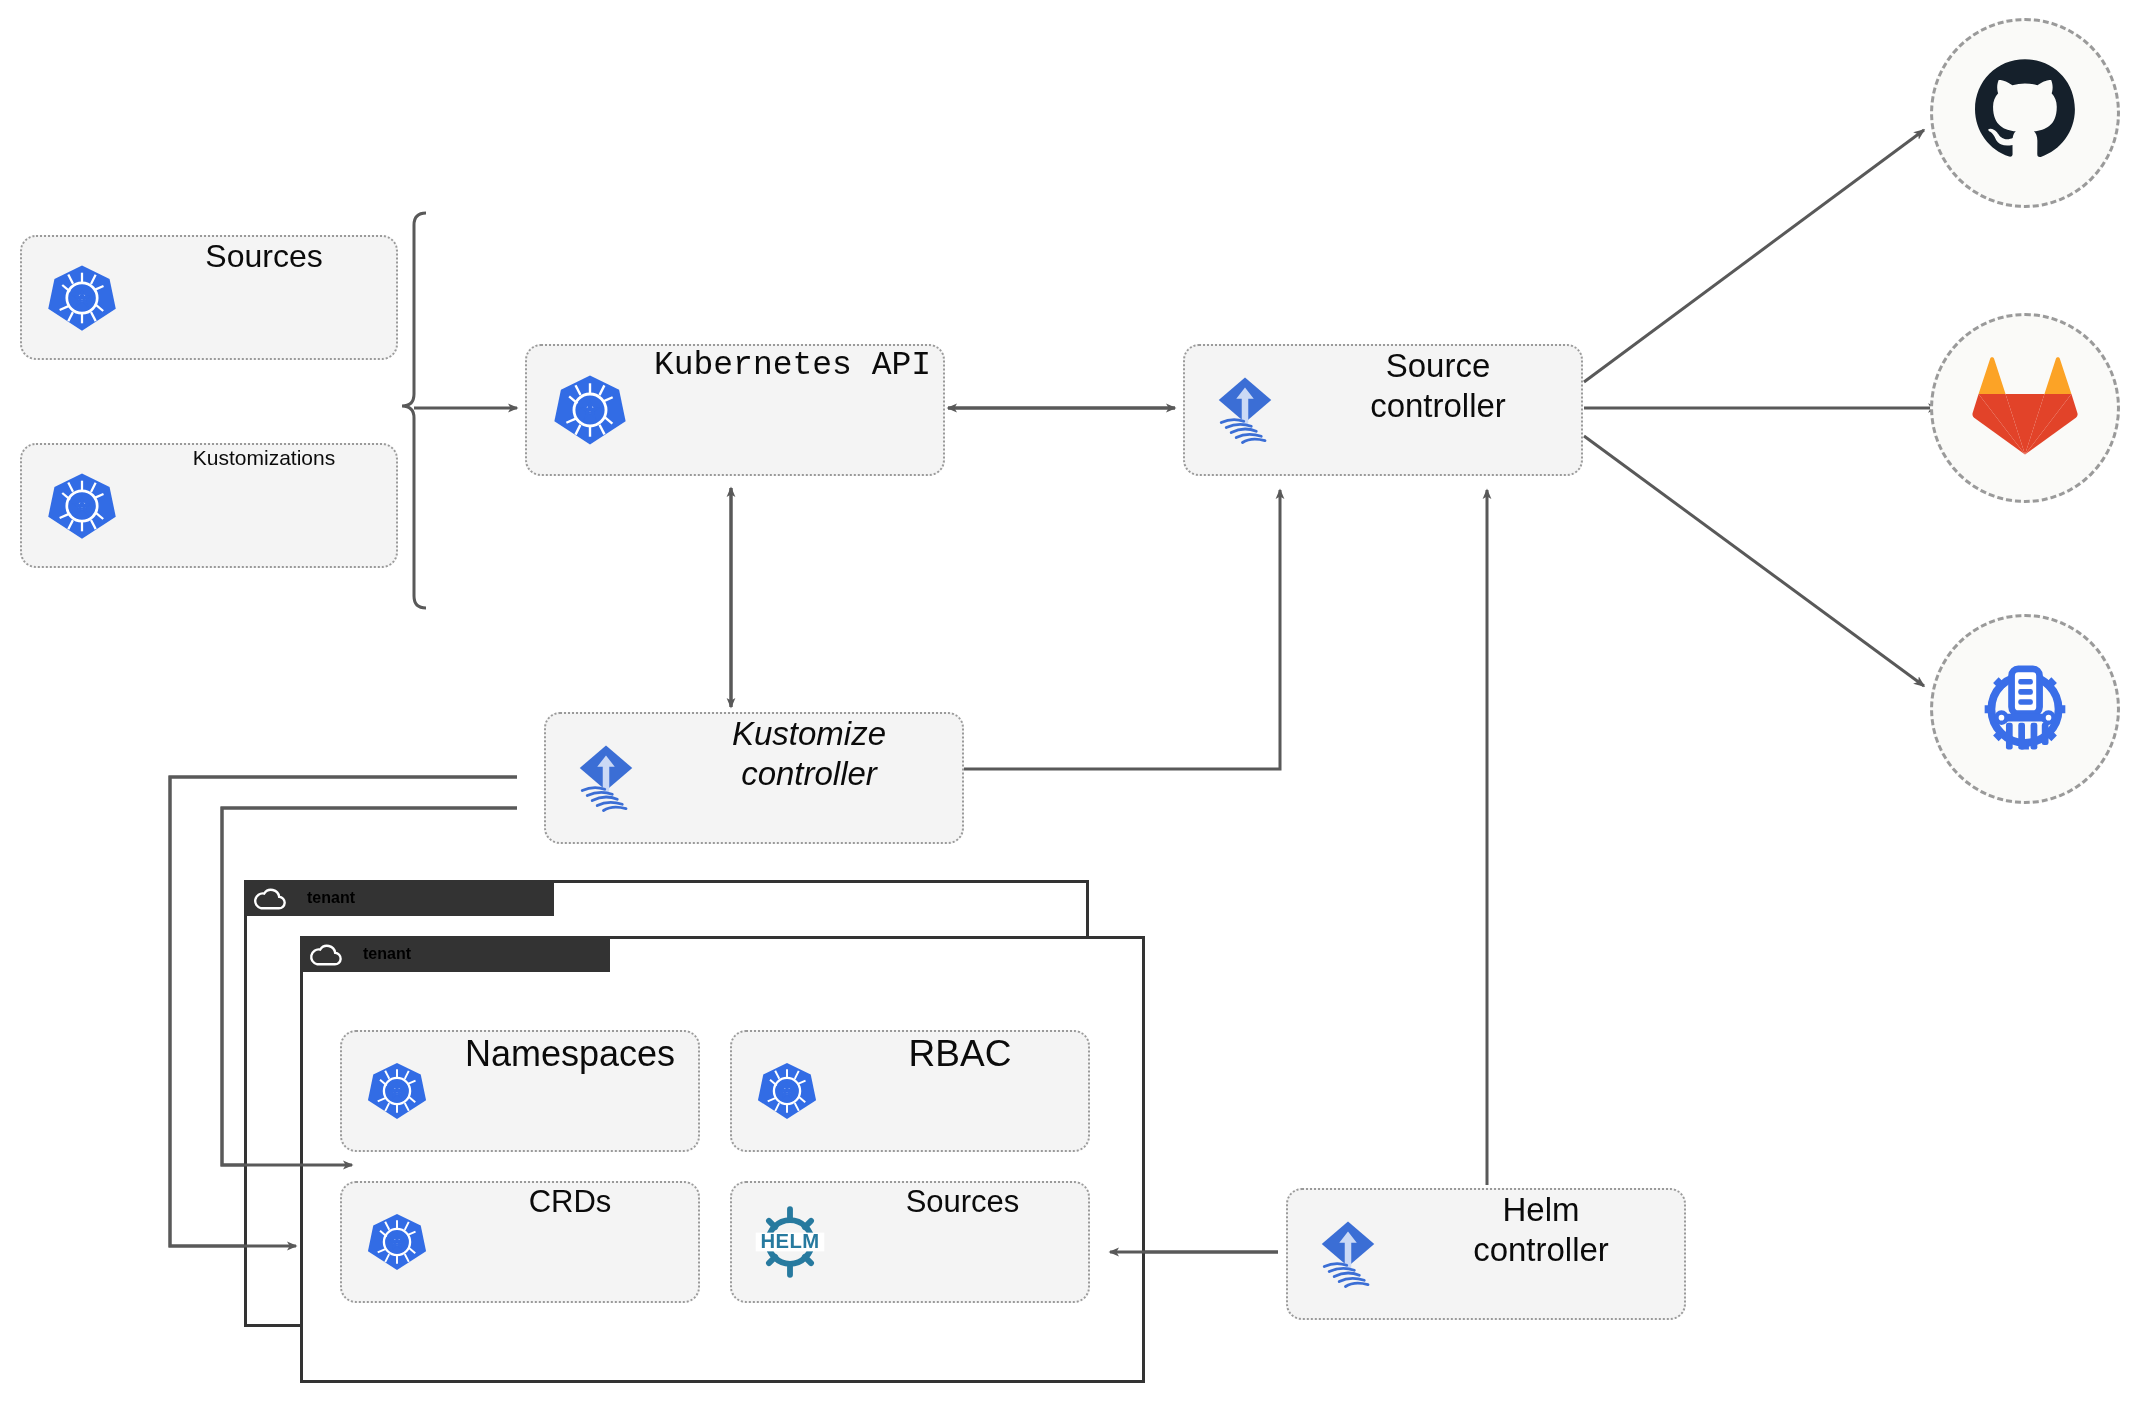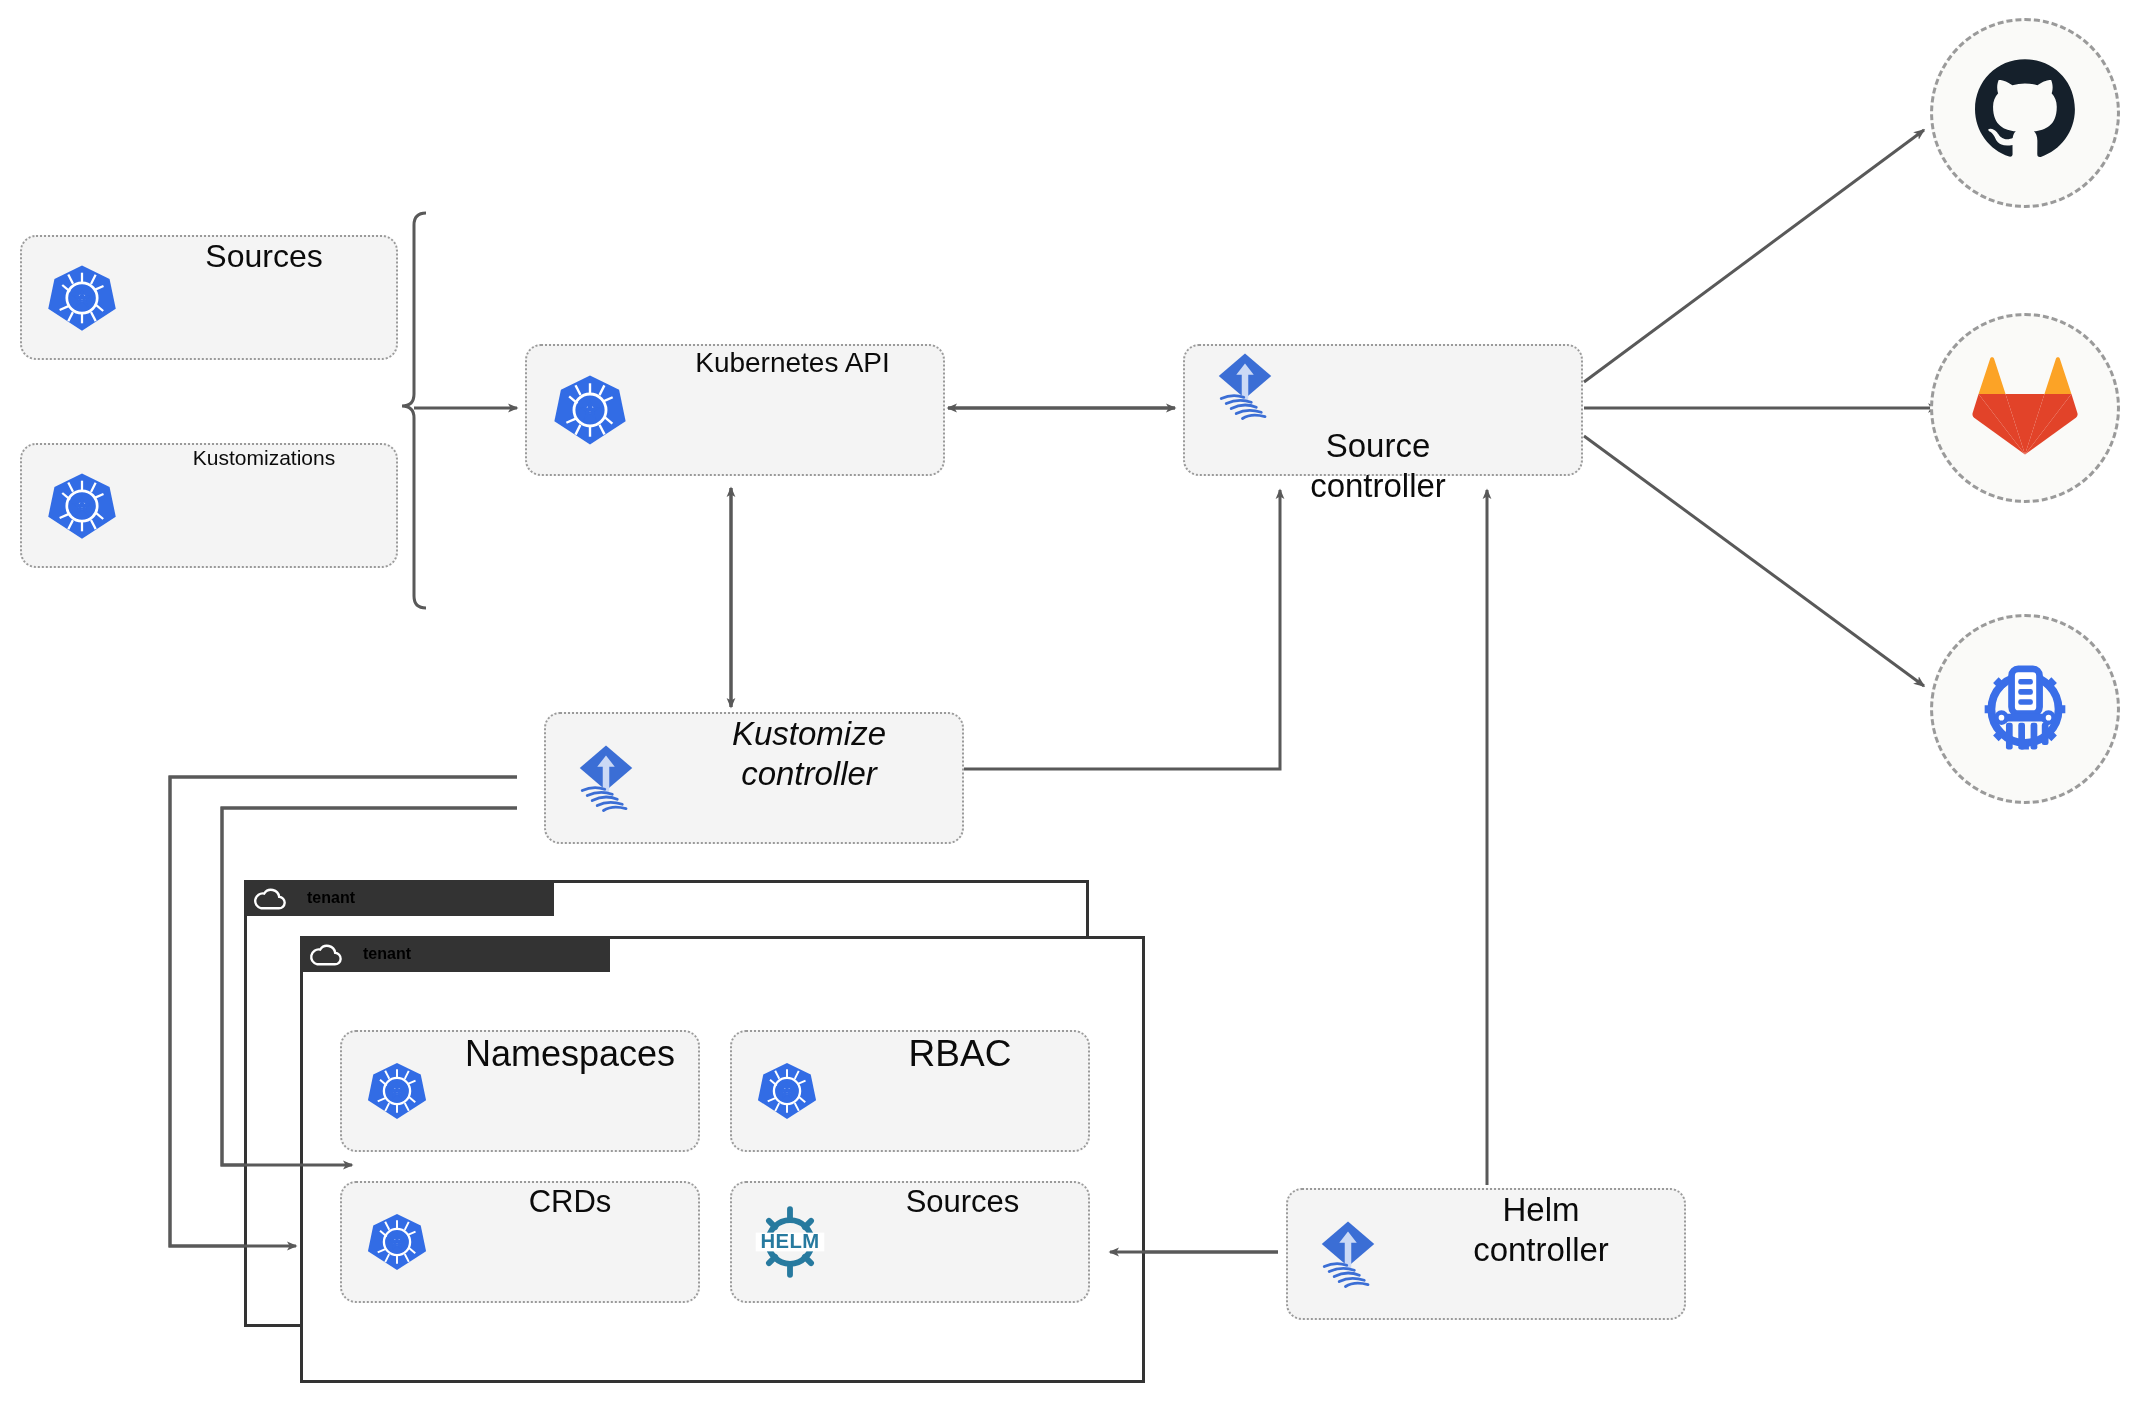--- a/index.html
+++ b/index.html
@@ -192,24 +192,24 @@
         </g>
         <g fill="#326ce5">
           <path d="M32 22.5 L29.2 33 L34.8 33 Z"></path>
             <path d="M22.6 29.4 L31 35.2 L32.8 30 Z"></path>
           <path d="M41.4 29.4 L33 35.2 L31.2 30 Z"></path>
             <path d="M26.2 41.2 L33 34.2 L29.2 31.8 Z"></path>
           <path d="M37.8 41.2 L31 34.2 L34.8 31.8 Z"></path>
         </g>
       </svg>
     </div>
-    <div class="lbl" style="font-size:28px;">Kubernetes API</div>
-  </div>
-
-  <div class="card" style="left:1183px;top:344px;width:400px;height:132px;flex-direction:column;">
+    <div class="lbl" style="font-size:33px;font-family:Liberation Mono, monospace;">Kubernetes API</div>
+  </div>
+
+  <div class="card" style="left:1183px;top:344px;width:400px;height:132px;">
     <div class="ico" style="width:120px;">
       <svg width="80" height="80" viewBox="0 0 64 64">
         <polygon points="32,6 53,24 32,42 11,24" fill="#3b6ed5"></polygon>
         <path d="M32 14 L39 23 L34.6 23 L34.6 44 L29.4 44 L29.4 23 L25 23 Z" fill="#cbd9f5"></path>
         <g stroke="#3b6ed5" stroke-width="2.3" fill="none" stroke-linecap="round">
           <path d="M13 42 Q22 38 31 41"></path>
           <path d="M17 46 Q27 41.5 37 45"></path>
           <path d="M21 50 Q31 45 41 49"></path>
           <path d="M25 54 Q34 49.5 45 53"></path>
           <path d="M30 58 Q37 53.5 48 56.5"></path>

